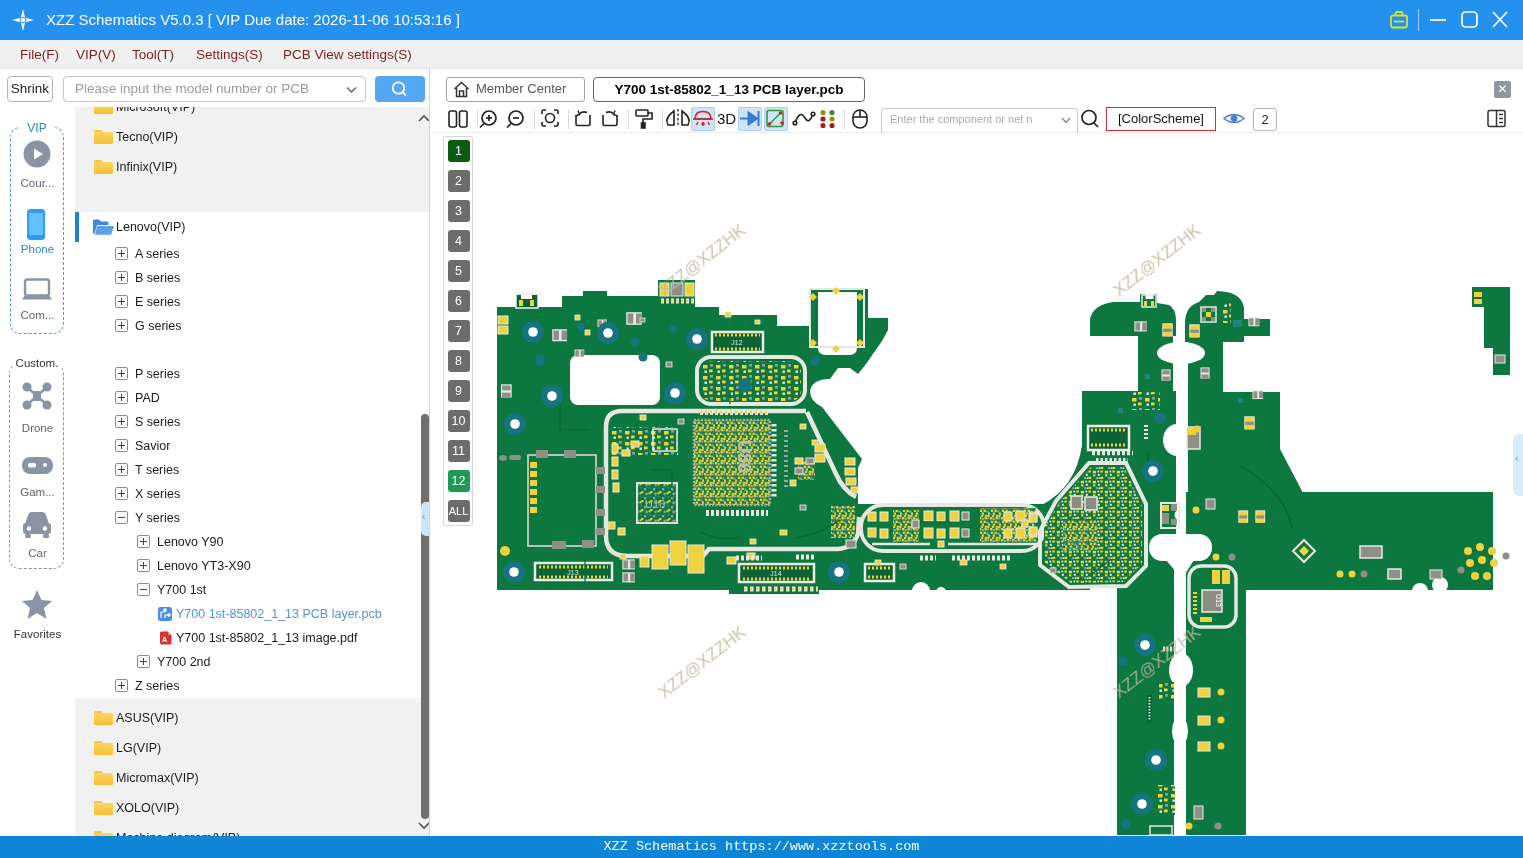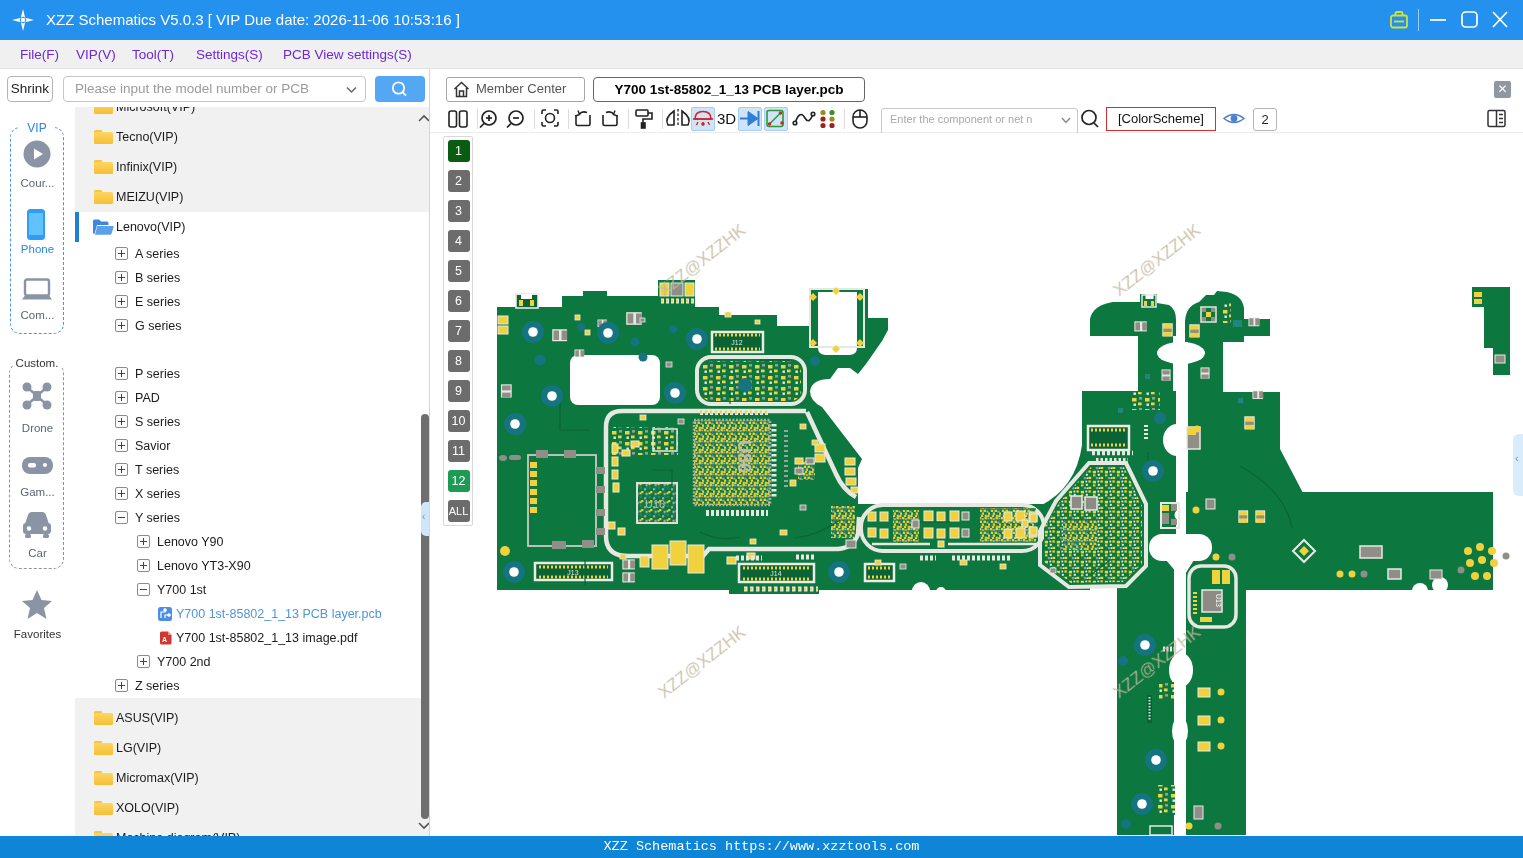--- a/index.html
+++ b/index.html
@@ -6,21 +6,21 @@
   html,body { width:1523px; height:858px; overflow:hidden; font-family:"Liberation Sans", sans-serif; background:#fff; }
   #app { position:relative; width:1523px; height:858px; }
   .abs { position:absolute; }
 
   
   #titlebar { left:0; top:0; width:1523px; height:40px; background:#2391ed; color:#fff; }
   #titletext { left:46px; top:11px; font-size:15px; color:#fff; }
 
   
   #menubar { left:0; top:40px; width:1523px; height:29px; background:#f0f0f0; border-bottom:1px solid #e3e3e3; }
-  .menuitem { position:absolute; top:7px; font-size:13.5px; color:#6d28d9; }
+  .menuitem { position:absolute; top:7px; font-size:13.5px; color:#7f1d1d; }
 
   
   #searchrow { left:0; top:69px; width:430px; height:44px; background:#fff; }
   #shrinkbtn { left:7px; top:7px; width:46px; height:26px; border:1px solid #b3b3b3; border-radius:4px; font-size:13.5px; color:#222; text-align:center; line-height:24px; }
   #modelinput { left:63px; top:7px; width:303px; height:26px; border:1px solid #c6c6c6; border-radius:4px; font-size:13.5px; color:#9b9b9b; line-height:24px; padding-left:11px; }
   #searchbtn { left:375px; top:7px; width:50px; height:26px; background:#54a7f2; border-radius:4px; }
 
   
   #vdiv { left:429px; top:69px; width:1px; height:767px; background:#d5d5d5; }
 
@@ -191,27 +191,20 @@
           <div class="body"></div>
         </div>
       <div class="tlabel" style="left:41px">Tecno(VIP)</div>
     </div>
     <div class="frow" style="top:45px">
       <div class="folder" style="left:19px;top:8px">
           <div class="back"></div>
           <div class="body"></div>
         </div>
       <div class="tlabel" style="left:41px">Infinix(VIP)</div>
-    </div>
-    <div class="frow" style="top:75px">
-      <div class="folder" style="left:19px;top:8px">
-          <div class="back"></div>
-          <div class="body"></div>
-        </div>
-      <div class="tlabel" style="left:41px">MEIZU(VIP)</div>
     </div>
     <div class="frow" style="top:105px;background:#fff">
       <div style="position:absolute;left:0;top:0;width:4px;height:30px;background:#1f7fd6"></div>
       <svg style="position:absolute;left:17px;top:7px" width="22" height="17" viewBox="0 0 22 17">
           <path d="M1 2 Q1 .5 2.5 .5 H7 L9 2.5 H15 Q16.5 2.5 16.5 4 V6 H5 L2.5 15 Q1 15 1 13.5 Z" fill="#3f87dd"></path>
           <path d="M5.2 7 H20.8 Q22 7 21.6 8.2 L19.5 14.8 Q19.2 15.8 18 15.8 H3 Z" fill="#5aa0ea"></path>
         </svg>
       <div class="tlabel" style="left:41px">Lenovo(VIP)</div>
     </div>
     <div class="trow" style="top:135px">

